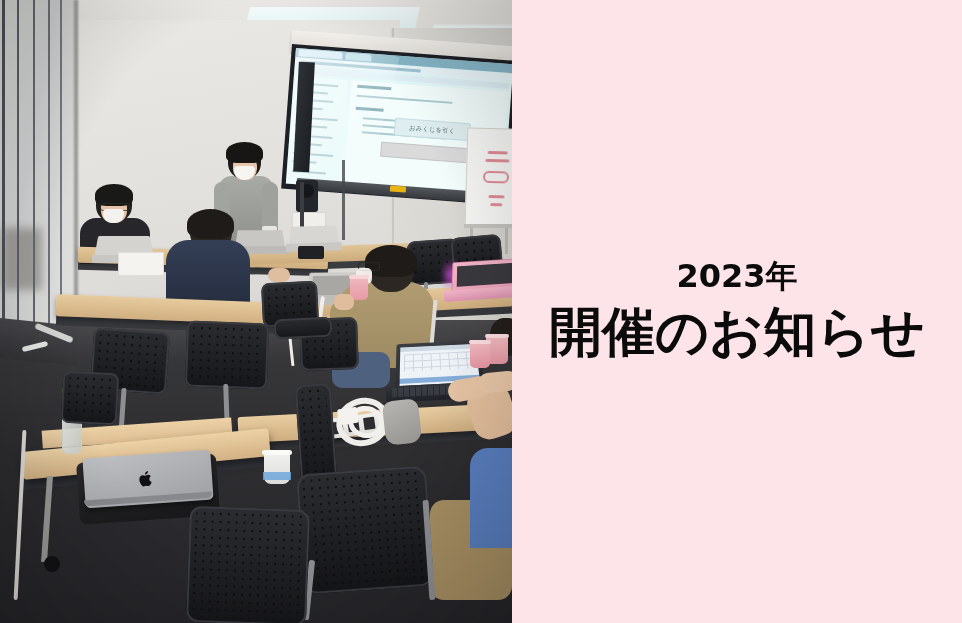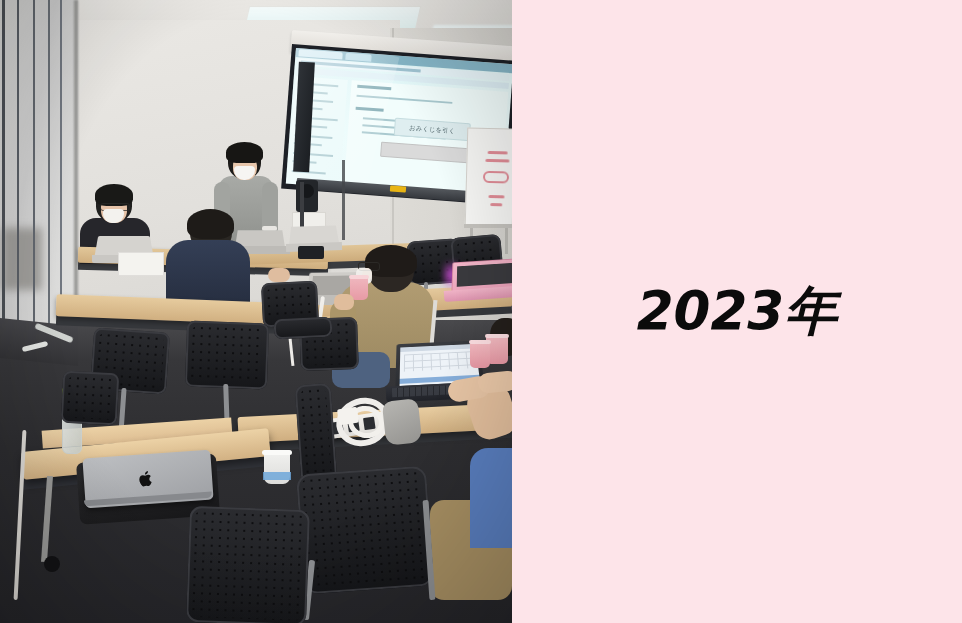--- a/index.html
+++ b/index.html
@@ -307,21 +307,21 @@
     position:relative;width:450px;height:623px;
     background:#fde4e9;
     display:flex;flex-direction:column;align-items:center;justify-content:center;
   }
   .headline{
     text-align:center;color:#0b0b0b;font-weight:bold;
     font-family:"DejaVu Sans","Liberation Sans",sans-serif;
     line-height:1.30;letter-spacing:0px;
   }
   .hl-line{display:block;white-space:nowrap;}
-  .hl-1{font-size:53px;font-style:italic;}
+  .hl-1{font-size:32px;}
   .hl-2{font-size:53px;}
   .hl-3{font-size:53px;}
 </style>
 </head>
 <body>
 
 <div class="banner">
 
   <div class="photo">
 
@@ -593,16 +593,17 @@
     <div class="ph" style="left:34px;top:330px;width:40px;height:6px;background:#cfd2cf;border-radius:3px;transform:rotate(22deg);filter:blur(.4px);"></div>
     <div class="ph" style="left:22px;top:344px;width:26px;height:5px;background:#e2e4e1;border-radius:3px;transform:rotate(-14deg);"></div>
     <div class="ph" style="left:18px;top:430px;width:4px;height:170px;background:#dedbd6;transform:rotate(3deg);border-radius:2px;"></div>
 
     <div class="ph vig"></div>
   </div>
 
   <div class="textpanel">
     <div class="headline">
       <span class="hl-line hl-1">2023年</span>
+      <span class="hl-line hl-3">開催のお知らせ</span>
     </div>
   </div>
 
 </div>
 
 </body></html>

